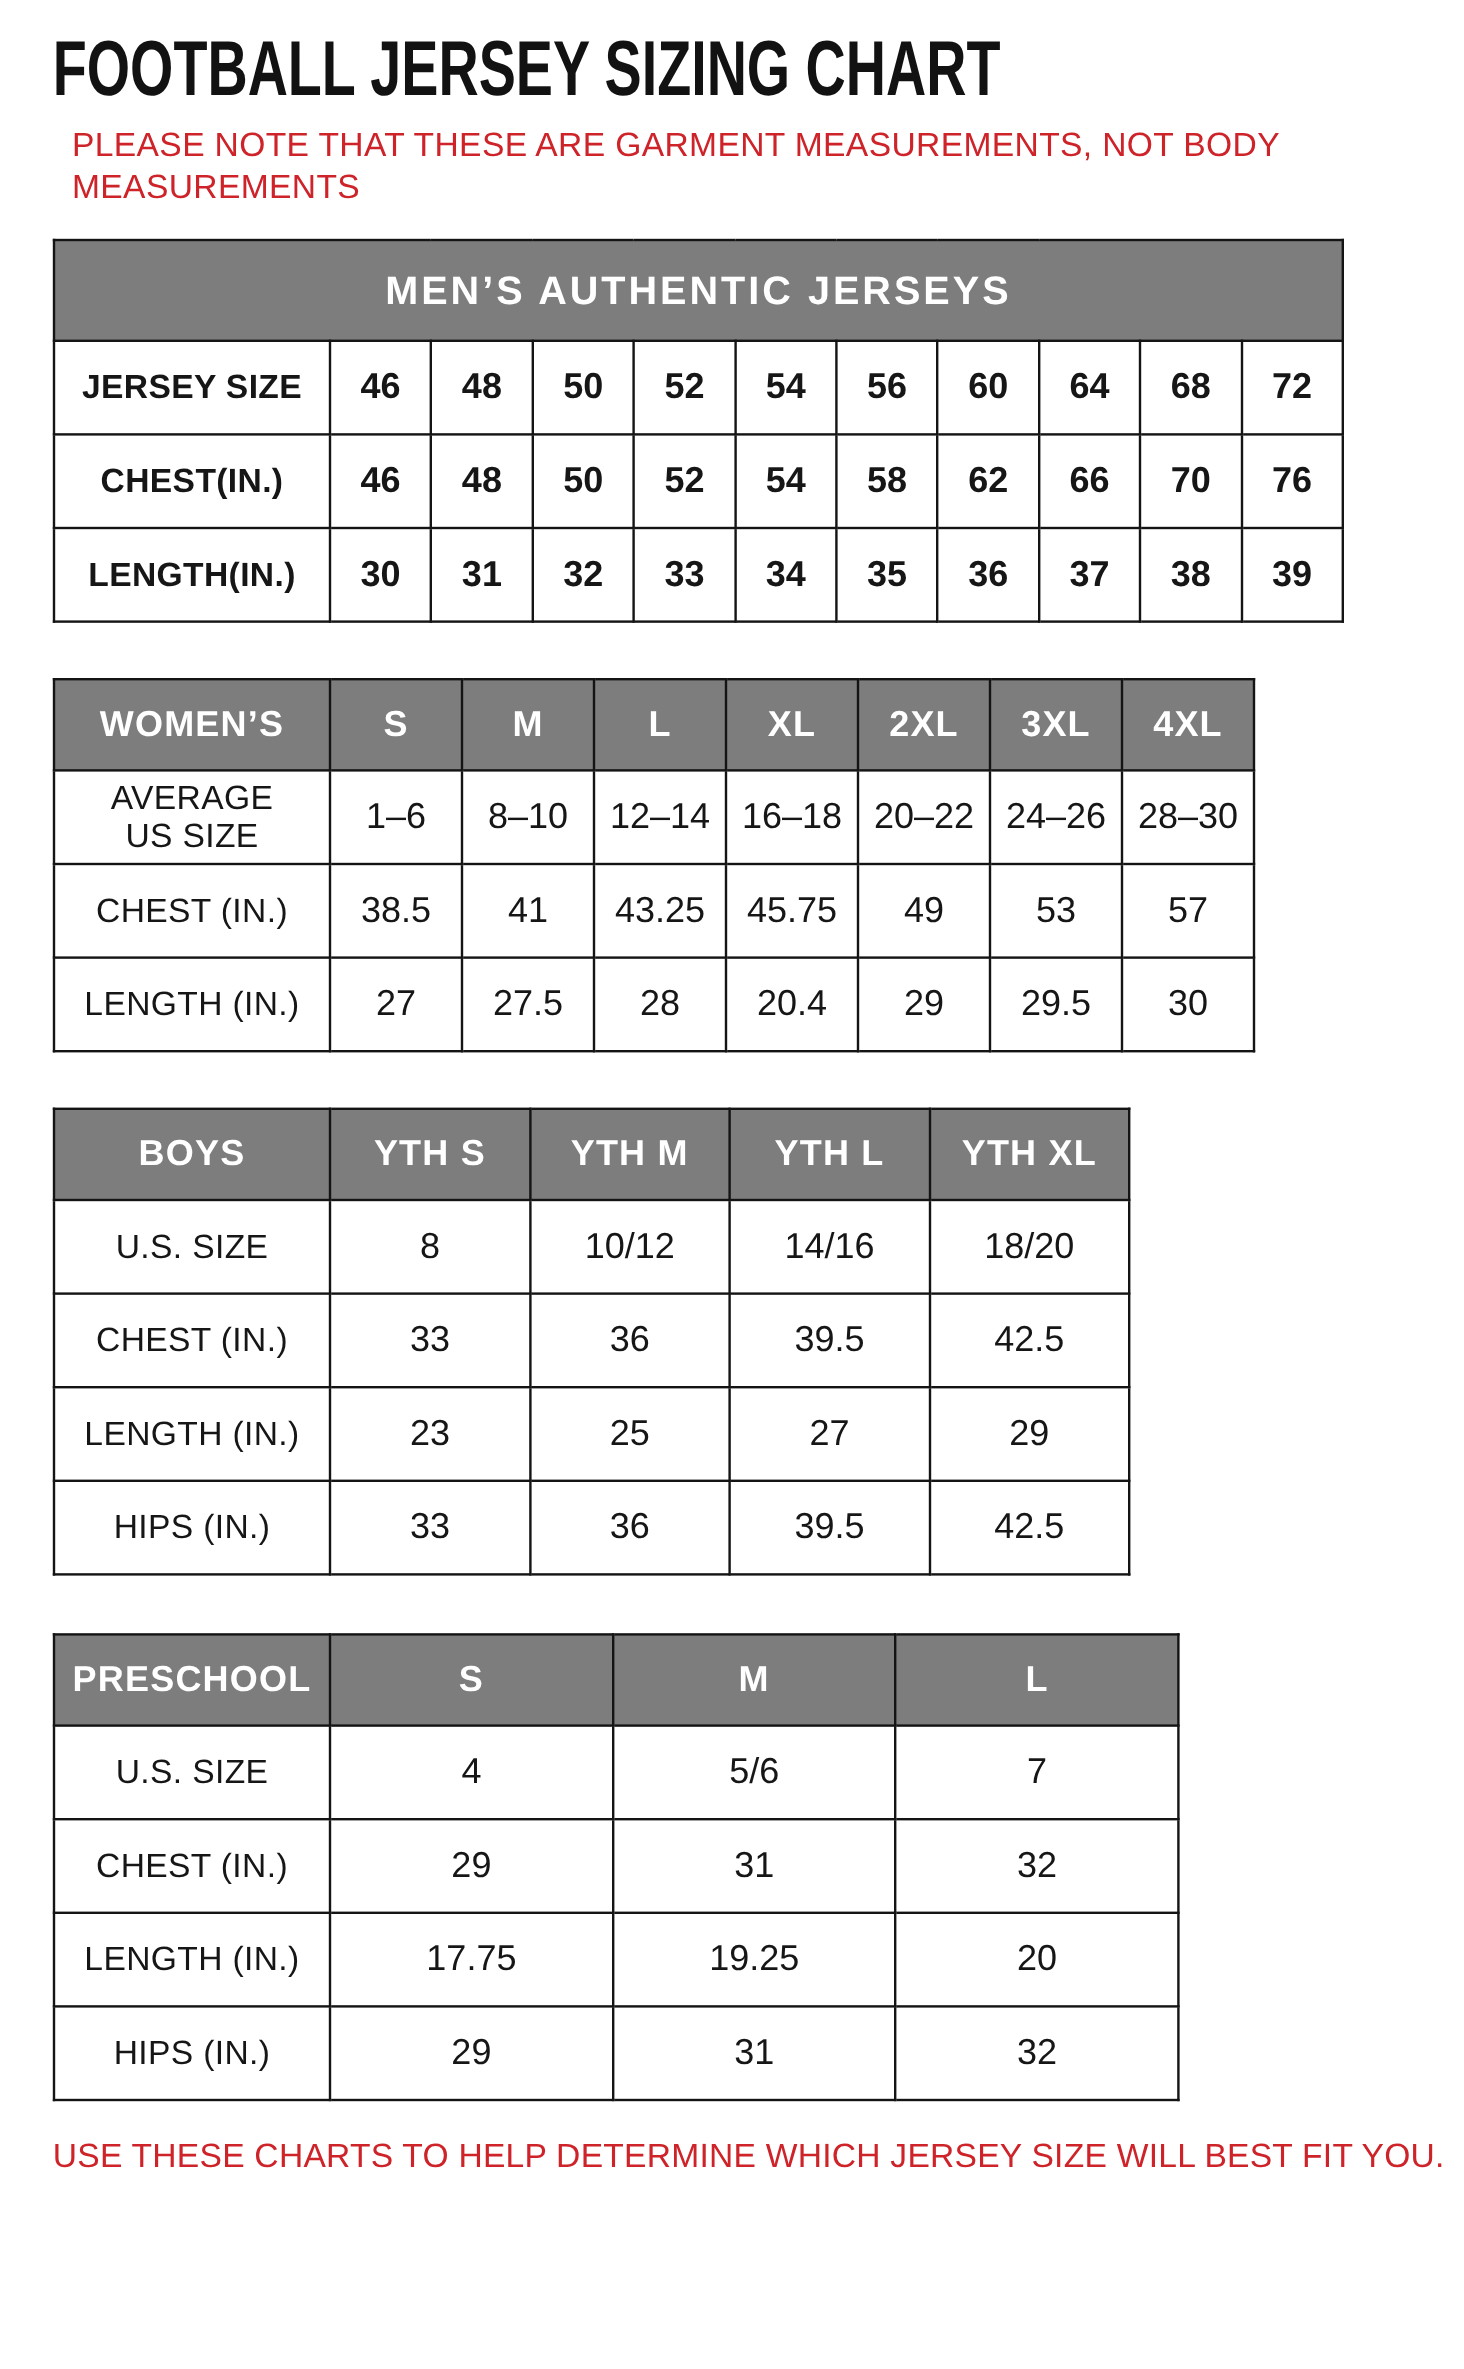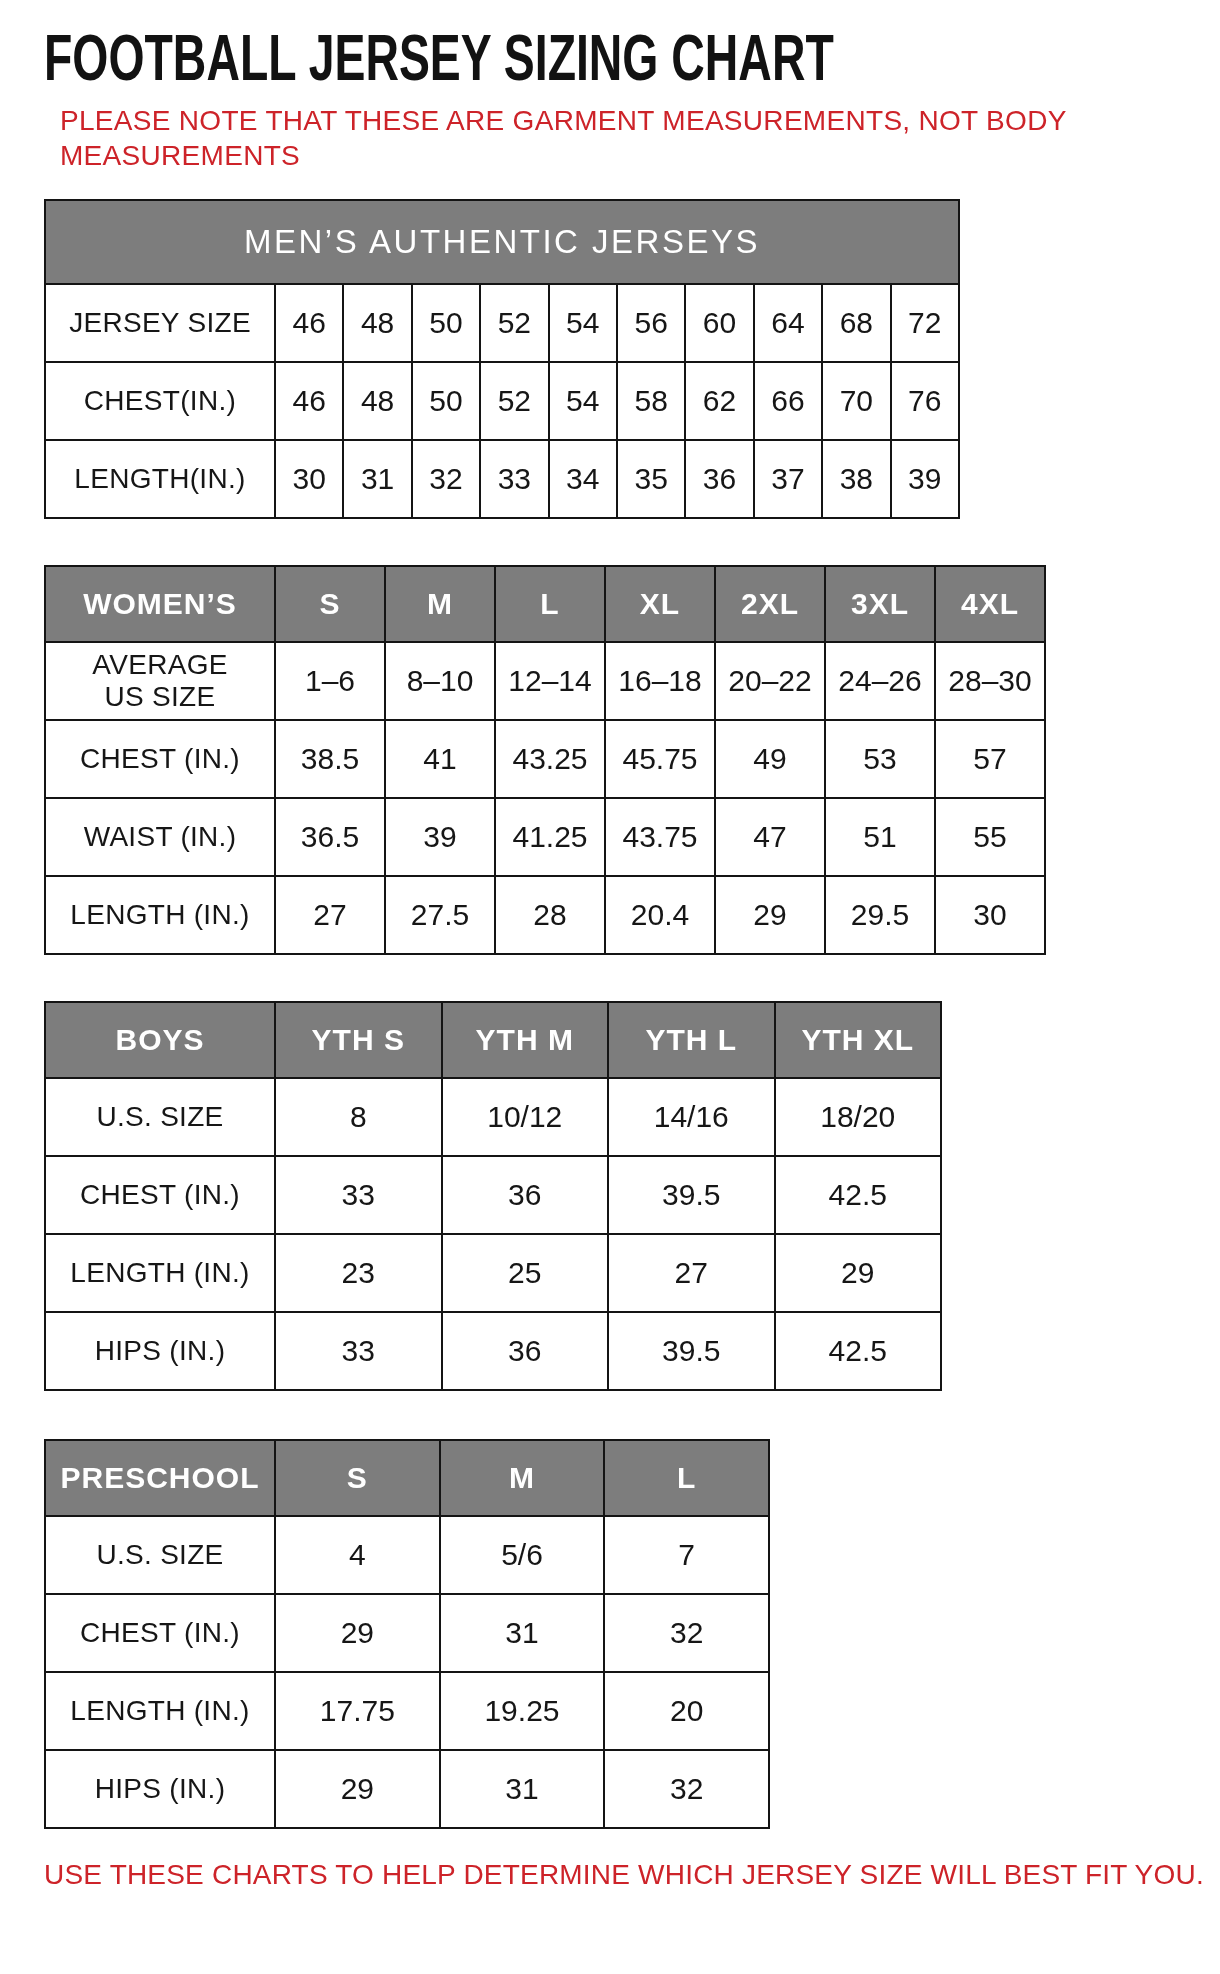--- a/index.html
+++ b/index.html
@@ -34,24 +34,24 @@
     font-size: 28px;
     line-height: 1.25;
     margin: 0 0 26px 16px;
     letter-spacing: 0.3px;
     white-space: pre-line;
   }
   table.chart {
     border-collapse: collapse;
     table-layout: fixed;
   }
-  table.mens      { width: 916px; margin-bottom: 46px; }
+  table.mens      { width: 1076px; margin-bottom: 46px; font-weight: bold; }
   table.womens    { width: 1002px; margin-bottom: 46px; }
   table.boys      { width: 898px; margin-bottom: 48px; }
-  table.preschool { width: 726px;  margin-bottom: 30px; }
+  table.preschool { width: 939px;  margin-bottom: 30px; }
   col.col-label { width: 230px; }
   td {
     border: 2px solid var(--border-color);
     text-align: center;
     vertical-align: middle;
     padding: 6px 4px;
   }
   .label-cell {
     font-size: 28px;
     height: 78px;
@@ -178,30 +178,20 @@
           <td class="label-cell">CHEST (IN.)</td>
           <td class="data-cell">38.5</td>
           <td class="data-cell">41</td>
           <td class="data-cell">43.25</td>
           <td class="data-cell">45.75</td>
           <td class="data-cell">49</td>
           <td class="data-cell">53</td>
           <td class="data-cell">57</td>
         </tr>
         <tr>
-          <td class="label-cell">WAIST (IN.)</td>
-          <td class="data-cell">36.5</td>
-          <td class="data-cell">39</td>
-          <td class="data-cell">41.25</td>
-          <td class="data-cell">43.75</td>
-          <td class="data-cell">47</td>
-          <td class="data-cell">51</td>
-          <td class="data-cell">55</td>
-        </tr>
-        <tr>
           <td class="label-cell">LENGTH (IN.)</td>
           <td class="data-cell">27</td>
           <td class="data-cell">27.5</td>
           <td class="data-cell">28</td>
           <td class="data-cell">20.4</td>
           <td class="data-cell">29</td>
           <td class="data-cell">29.5</td>
           <td class="data-cell">30</td>
         </tr>
       </tbody>

